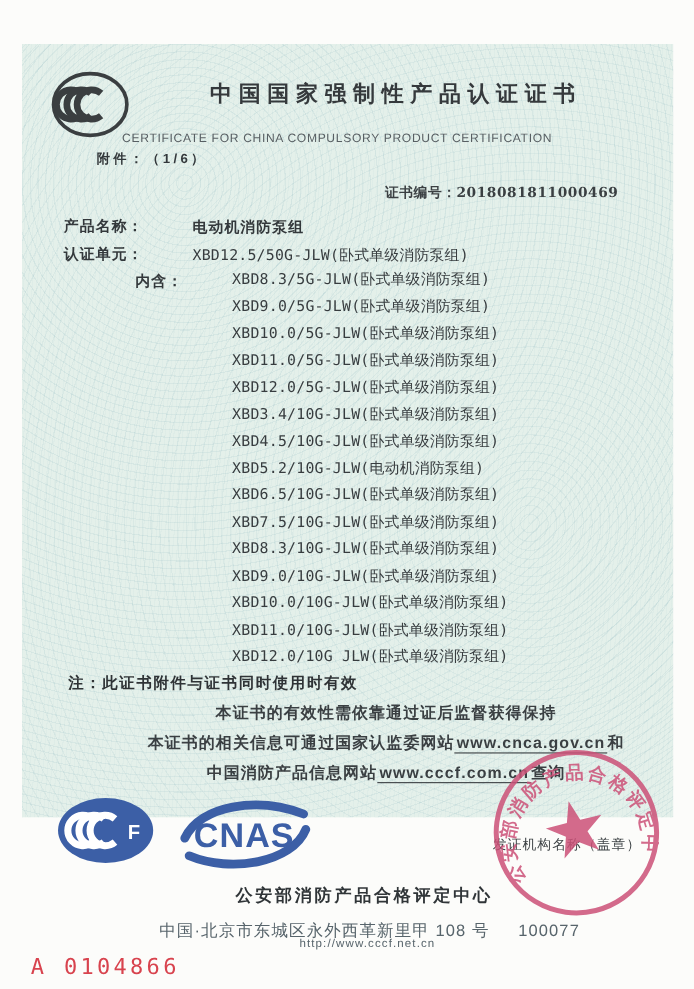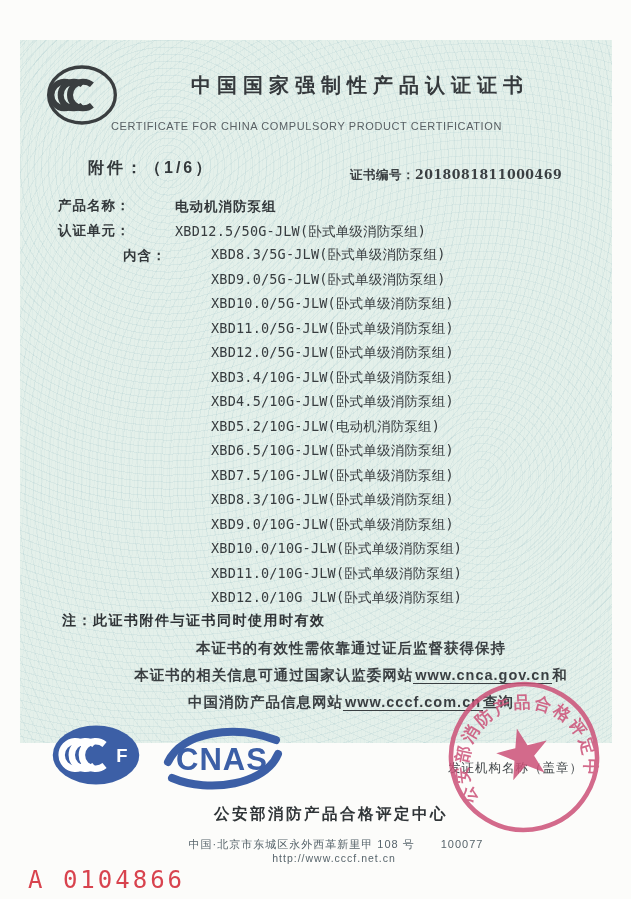--- a/index.html
+++ b/index.html
@@ -23,21 +23,21 @@
   .title {
     left:90px; top:32px; width:500px; text-align:center;
     font-size:20px; font-weight:bold; letter-spacing:6px; color:#35393c;
     white-space:nowrap;
   }
   .subtitle {
     left:91px; top:80px; width:500px; text-align:left;
     font-size:11px; letter-spacing:0.6px; color:#585f63; white-space:nowrap;
   }
   .attachment {
-    left:68px; top:118px; font-size:16px; font-weight:bold; letter-spacing:3px; color:#33383b;
+    left:68px; top:96px; font-size:12px; font-weight:bold; letter-spacing:3px; color:#33383b;
   }
   .certno {
     left:330px; top:127px; font-size:12.5px; font-weight:600; letter-spacing:0.5px; color:#3a3f42;
     font-family:"DejaVu Serif","Liberation Serif",serif;
   }
 
   .field-label { font-weight:bold; font-size:13.5px; letter-spacing:1px; color:#33383b; }
   .mono-val {
     font-family:"DejaVu Sans Mono","Liberation Mono",monospace;
     font-size:13.5px; font-weight:500; color:#373c3f; letter-spacing:0.2px;
@@ -68,29 +68,29 @@
   .seal {
     left:423px; top:636px; width:162px; height:162px; z-index:2;
     transform:rotate(-14deg); opacity:0.85; pointer-events:none;
   }
   .org-name {
     left:0; top:764px; width:592px; text-align:center; padding-left:30px;
     font-size:15.5px; font-weight:bold; letter-spacing:2.5px; color:#303538; white-space:nowrap;
   }
   .addr-line {
     left:0; top:797px; width:592px; text-align:center; padding-left:40px;
-    font-size:11px; color:#57646b; letter-spacing:1px; white-space:nowrap;
+    font-size:15px; color:#57646b; letter-spacing:1px; white-space:nowrap;
   }
   .postcode { margin-left:26px; }
   .site-line {
     left:0; top:812px; width:592px; text-align:center; padding-left:36px;
     font-size:10.5px; color:#57646b; letter-spacing:1px;
   }
   .serial {
-    left:28px; top:866px; font-size:24px; letter-spacing:3px; color:#d8434e;
+    left:28px; top:866px; font-size:20px; letter-spacing:3px; color:#d8434e;
     font-family:"DejaVu Sans Mono","Liberation Mono",monospace;
   }
 </style>
 </head>
 <body>
 
 <div class="page">
   <div class="cert">
 
     <svg class="abs" style="left:22px;top:20px;" width="80" height="70" viewBox="0 0 120 100">

